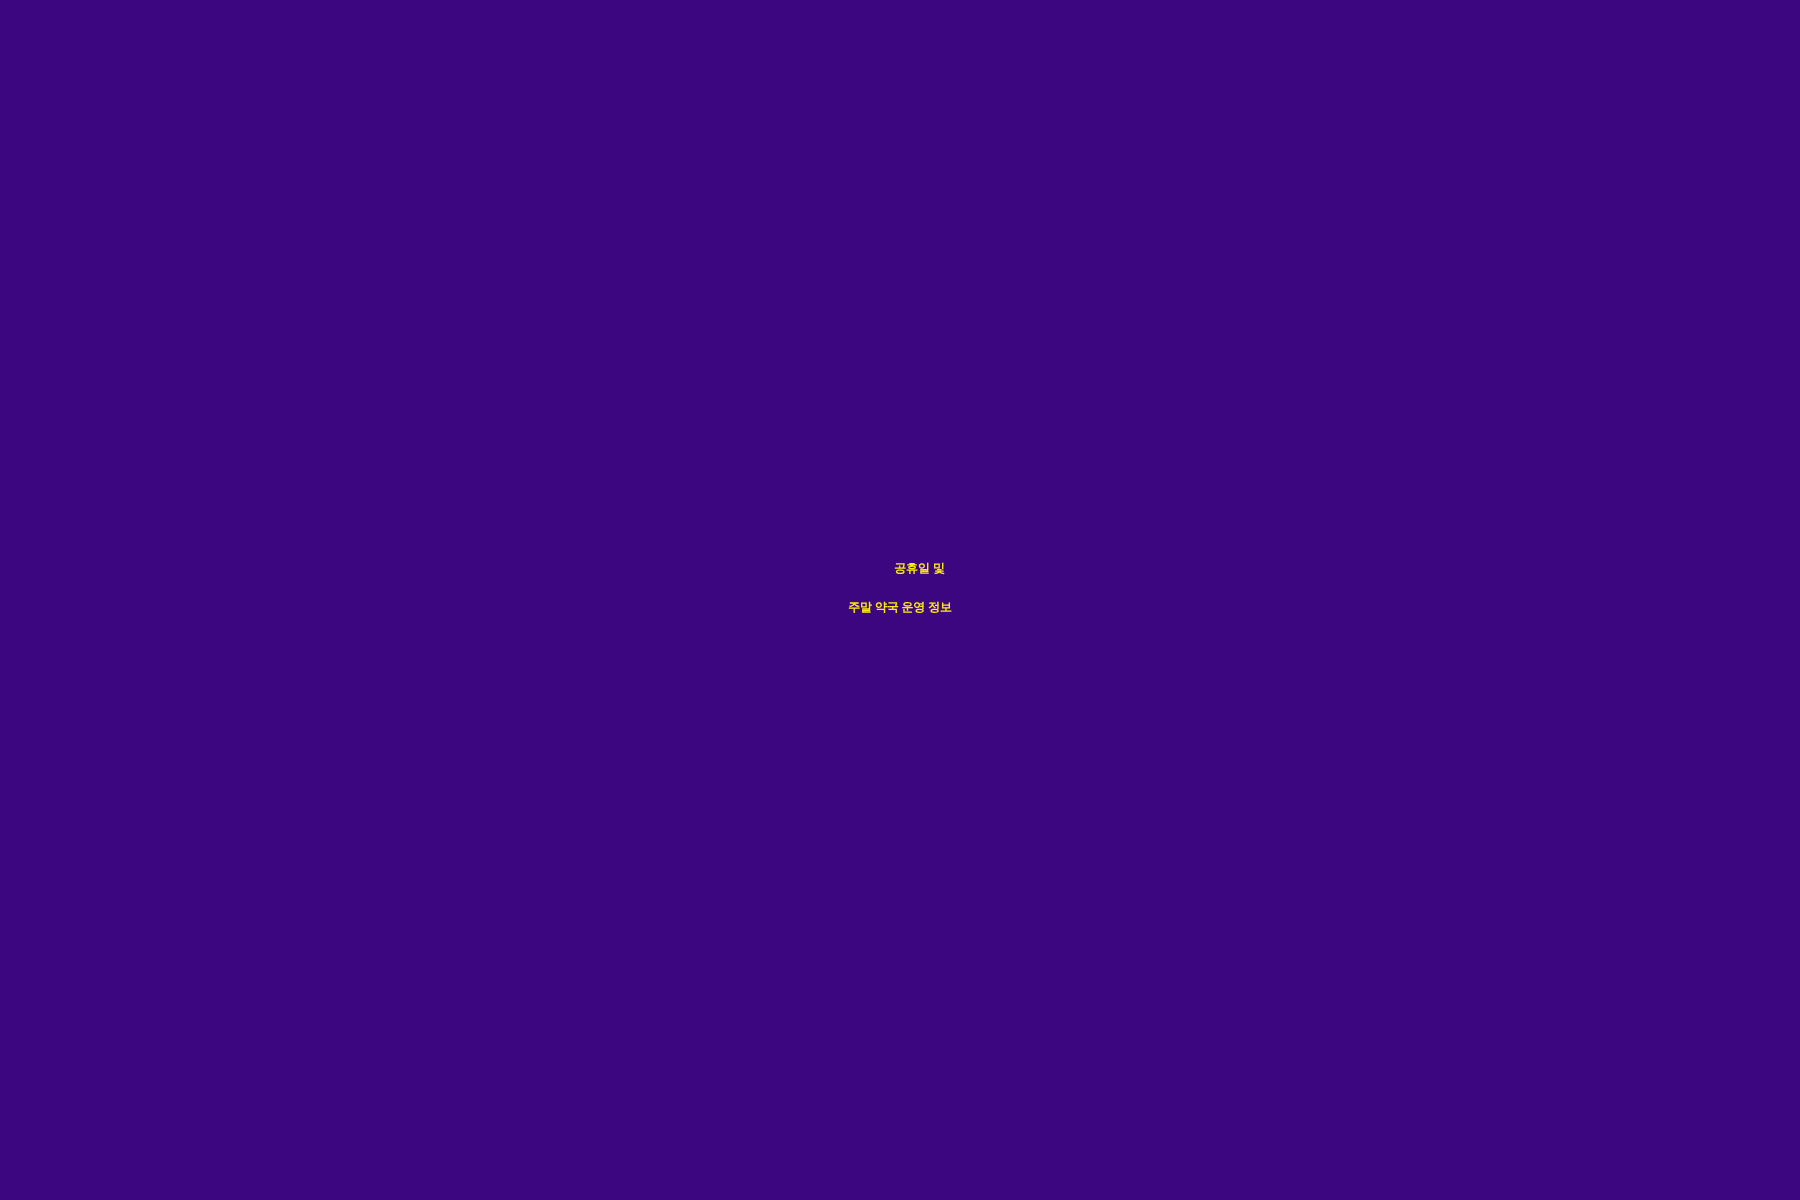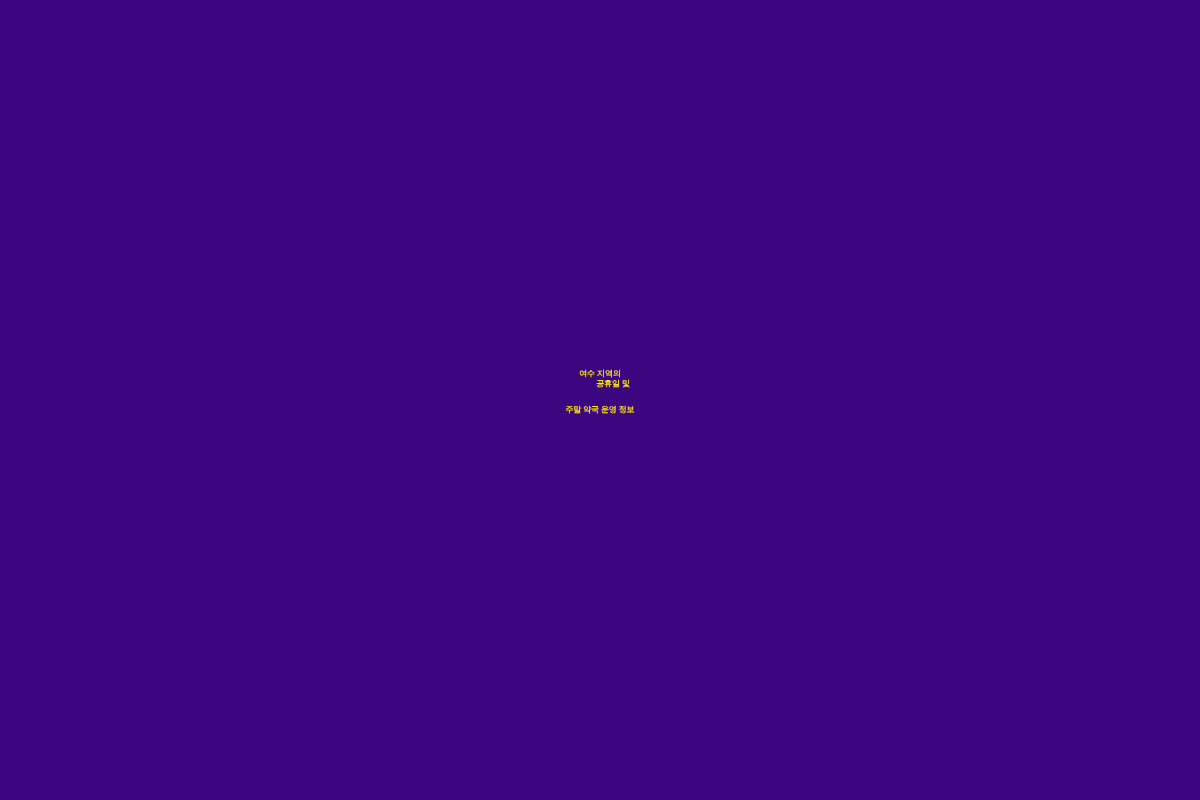--- a/index.html
+++ b/index.html
@@ -72,21 +72,20 @@
     letter-spacing: -0.02em;
   }
 </style>
 </head>
 <body>
 
 <div id="thumbnail-card" style="background: rgb(60, 6, 128);">
 
   <div id="title-block">
 
-    <span class="title-line line-1" style="color: rgb(250, 232, 15); font-size: 8px;">여수 지역의</span>
 
     <span class="title-line line-2" style="color: rgb(250, 232, 15); font-size: 8px;">공휴일 및</span>
 
     <span class="title-line line-3" style="color: rgb(250, 232, 15); font-size: 8px;">주말 약국 운영 정보</span>
 
   </div>
 
 </div>
 
 </body></html>

